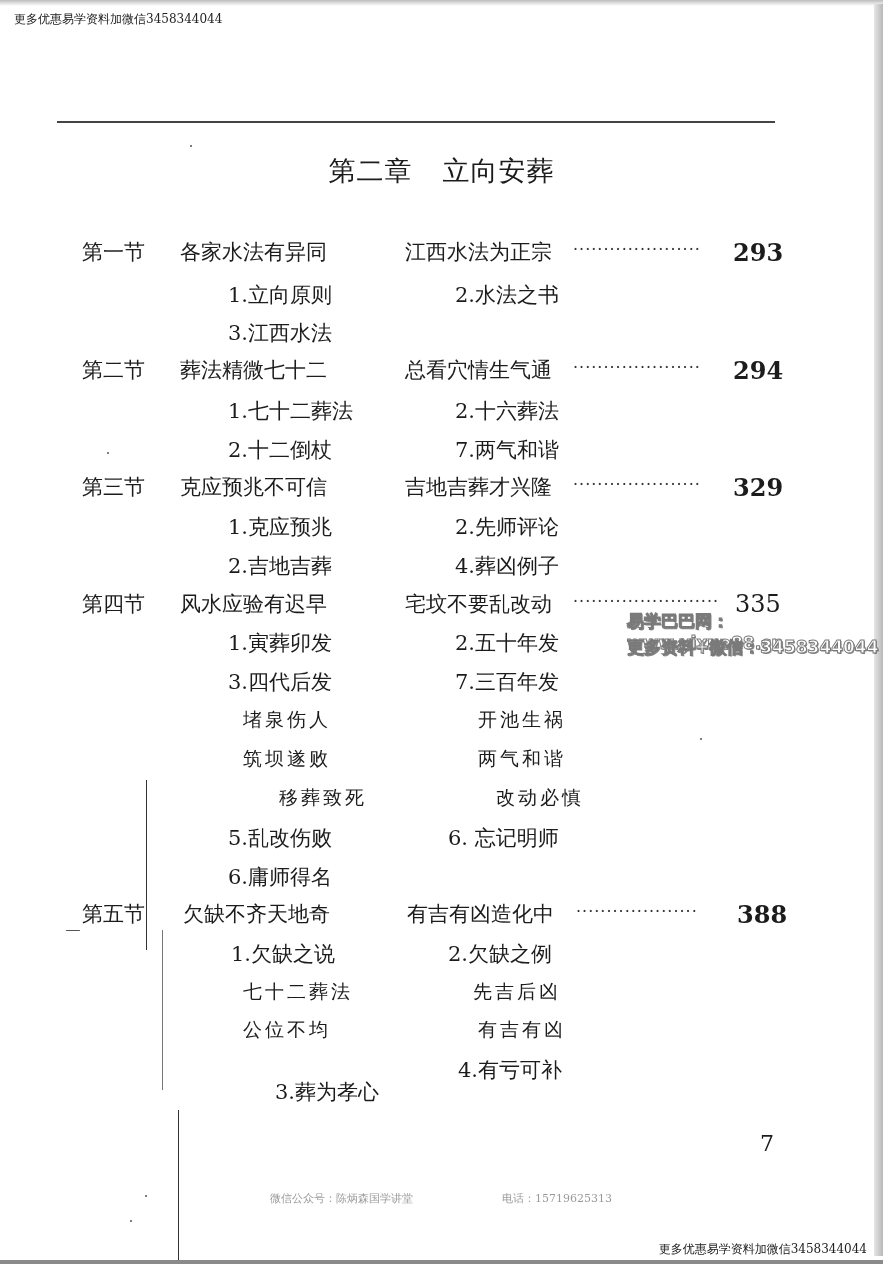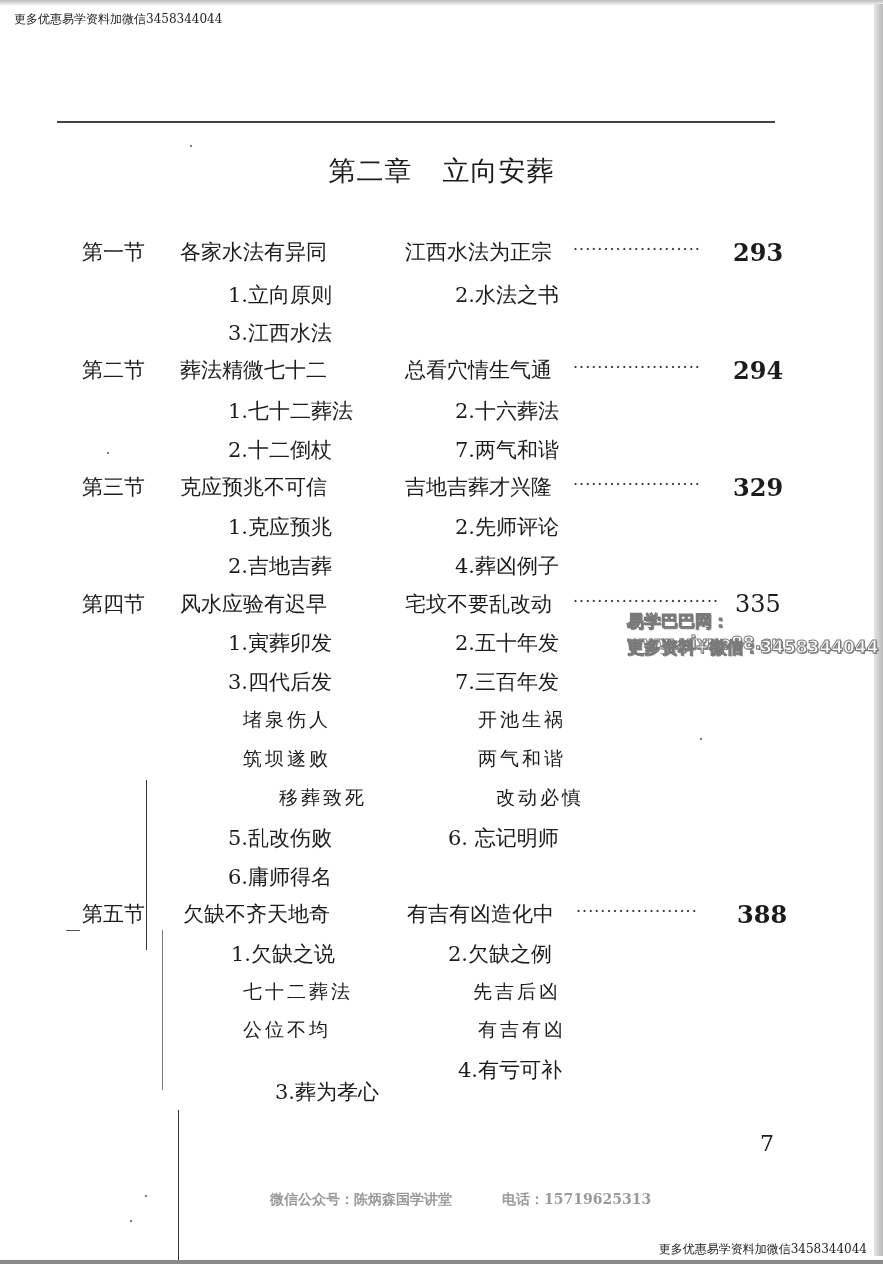--- a/index.html
+++ b/index.html
@@ -29,22 +29,22 @@
   .sec-label { position: absolute; left: 82px; }
   .sec-title { position: absolute; left: 180px; }
   .sec-sub { position: absolute; left: 405px; }
   .leader { position: absolute; left: 0; font-size: 16px; letter-spacing: 1px; color: #333; top: 2px; }
   .page-num { position: absolute; font-weight: bold; font-size: 24px; }
   .item { position: absolute; font-size: 21px; white-space: nowrap; }
   .item.sub { font-size: 19px; letter-spacing: 3px; font-family: "DejaVu Sans", sans-serif; font-weight: 300; }
   .overlay-wm { position: absolute; left: 627px; font-size: 17px; font-weight: bold;
     font-family: "DejaVu Sans", sans-serif; color: #ffffff;
     -webkit-text-stroke: 1px #7a7a7a; text-shadow: 1px 1px 0 #888; letter-spacing: 0px; }
-  .footer { position: absolute; top: 1191px; font-size: 14px; color: #9a9a9a;
-    font-family: "DejaVu Serif", serif; font-weight: bold; }
+  .footer { position: absolute; top: 1191px; font-size: 11px; color: #9a9a9a;
+    font-family: "DejaVu Serif", serif; }
   .page-number { position: absolute; left: 760px; top: 1131px; font-size: 22px; }
   .scan-line { position: absolute; width: 1px; background: #333; }
   .speck { position: absolute; width: 2px; height: 2px; background: #555; border-radius: 1px; }
 </style>
 </head>
 <body>
 
 <div class="top-shadow"></div>
 <div class="right-edge"></div>
 <div class="bottom-edge"></div>

